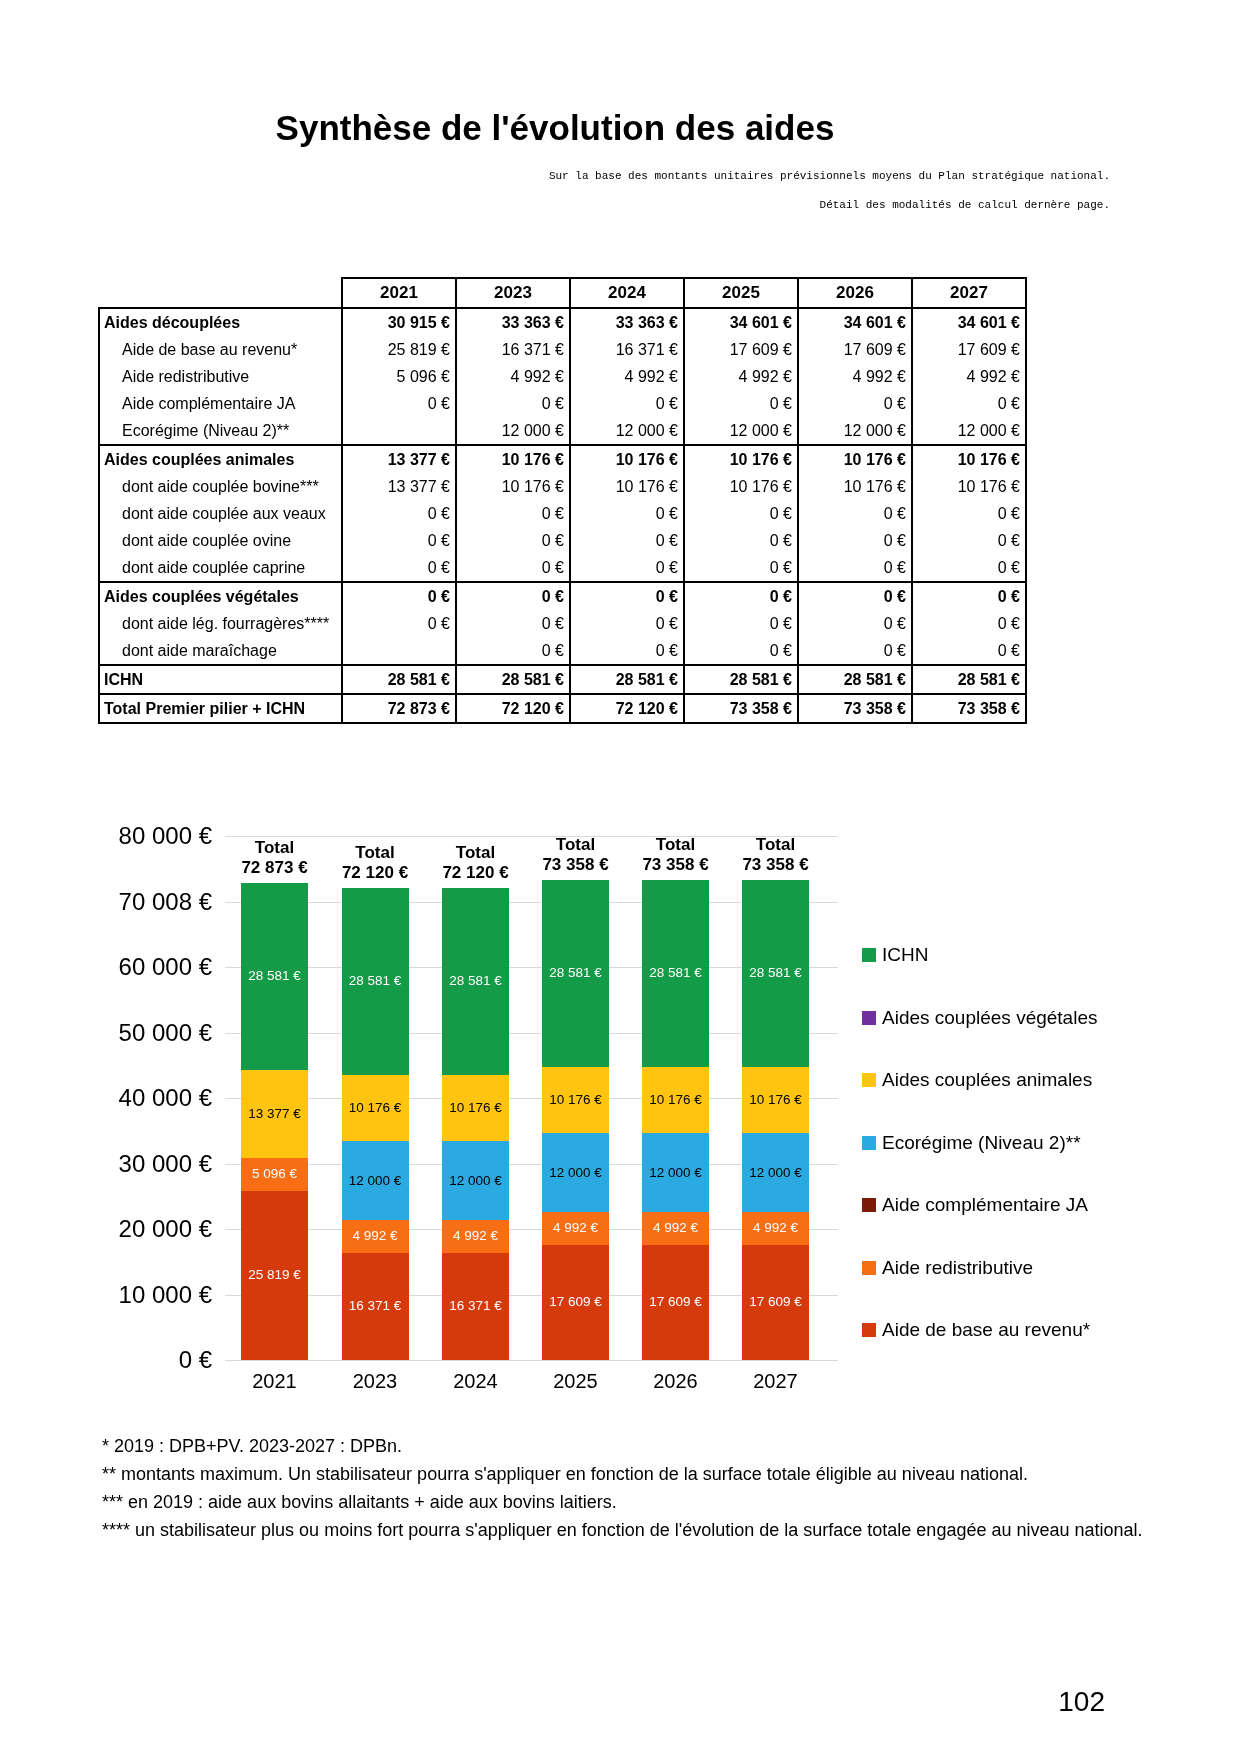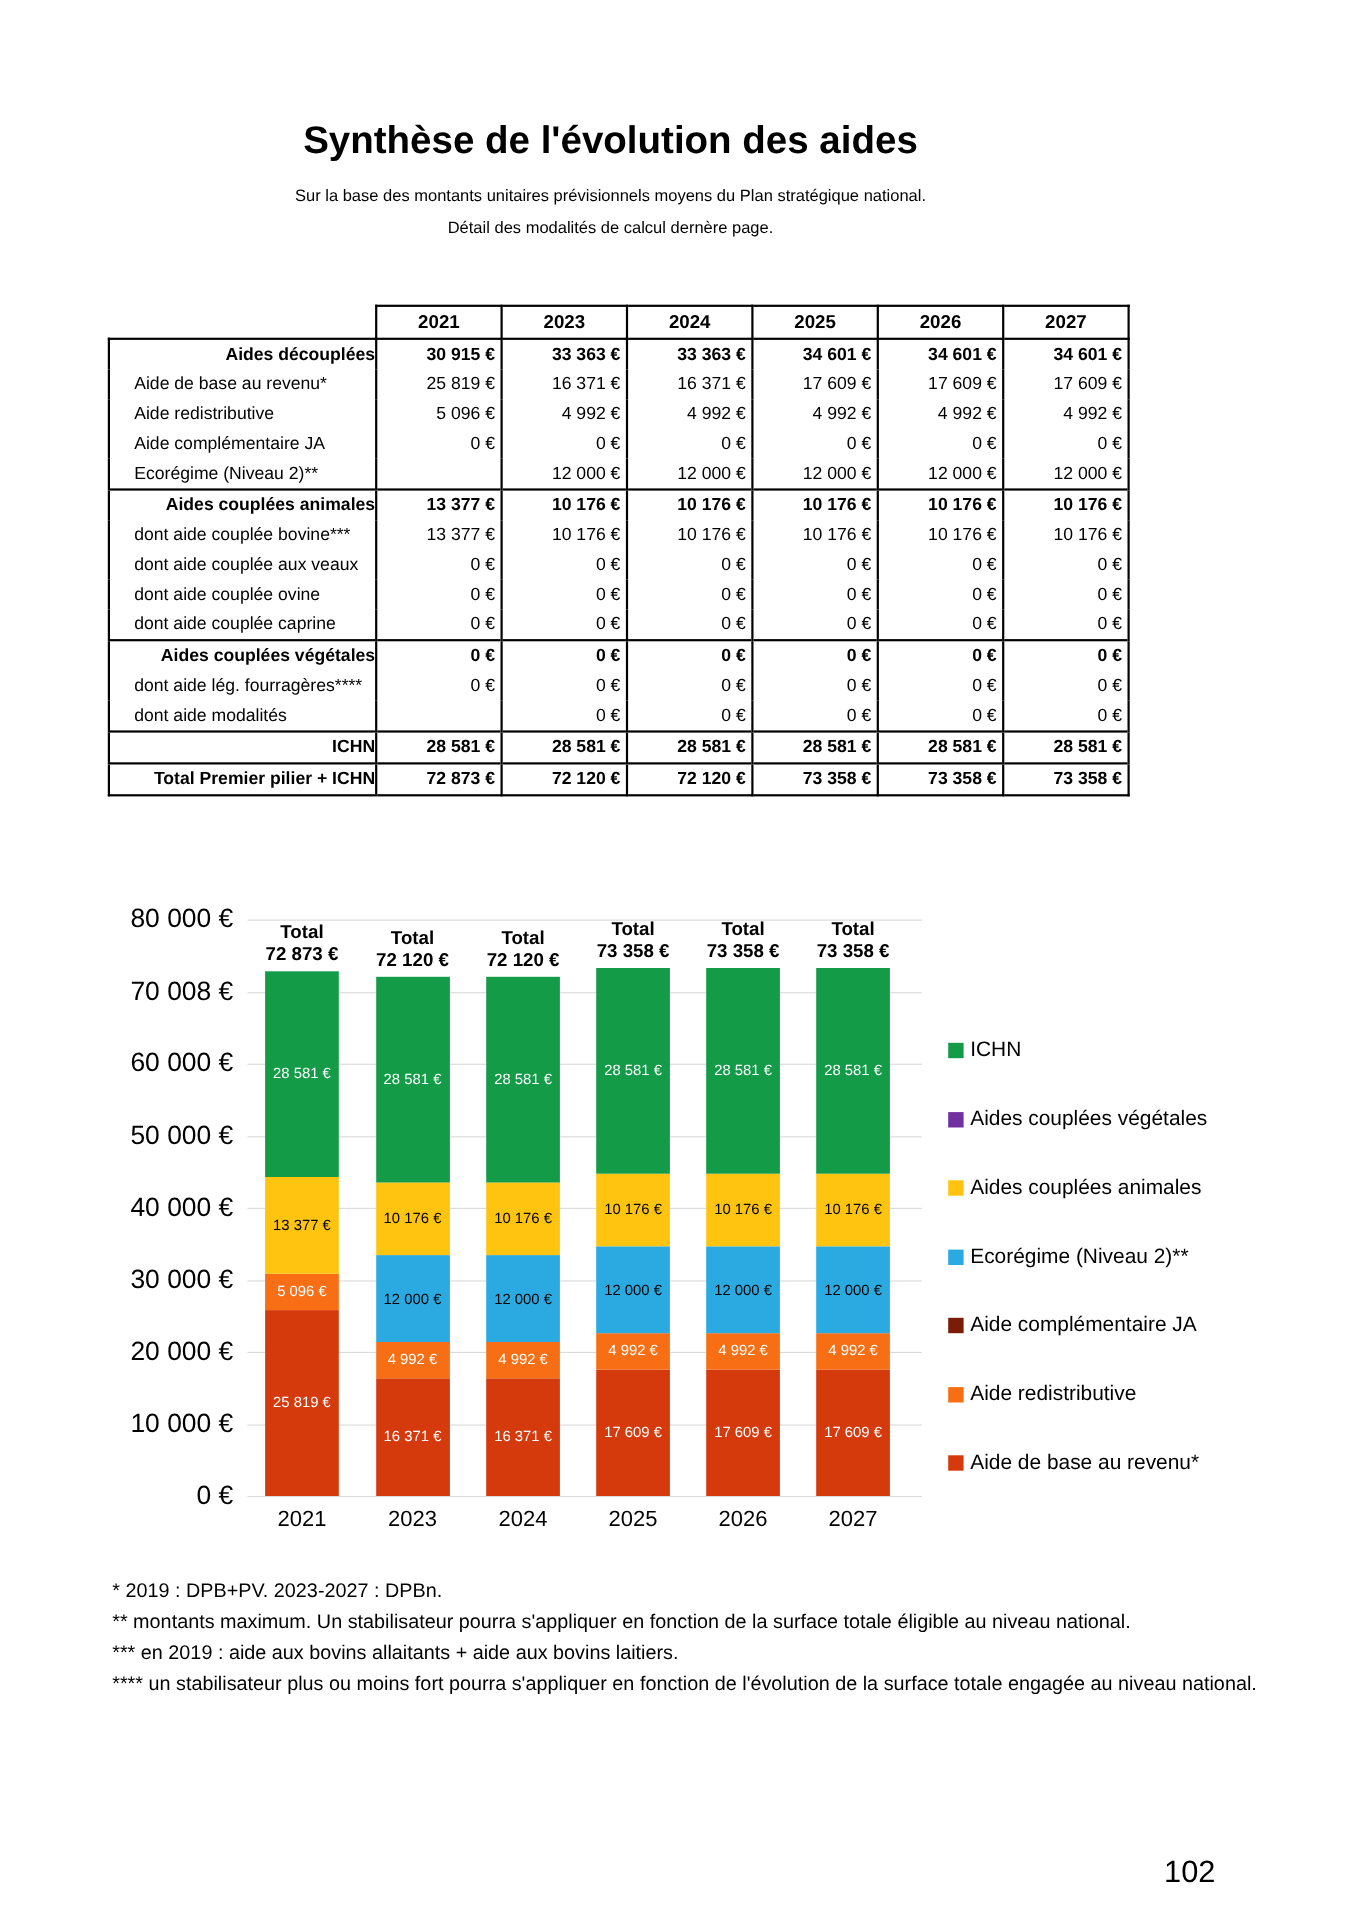--- a/index.html
+++ b/index.html
@@ -2,37 +2,37 @@
 <html><head>
 <meta charset="utf-8">
 <style>
   html,body{margin:0;padding:0;background:#fff;}
   .page{position:relative;width:1241px;height:1755px;background:#ffffff;
         font-family:"Liberation Sans", sans-serif;color:#000;overflow:hidden;}
 
   
   .title{position:absolute;left:0;top:108px;width:1110px;text-align:center;
          font-size:35px;font-weight:bold;letter-spacing:0px;}
-  .subtitle{position:absolute;left:0;width:1110px;text-align:center;font-size:15px;}
+  .subtitle{position:absolute;left:0;width:1110px;text-align:right;font-size:11px;font-family:Liberation Mono, monospace;}
   .s1{top:170px;}
   .s2{top:199px;}
 
   
   .aid-table{position:absolute;left:98px;top:277px;border-collapse:collapse;
              table-layout:fixed;font-size:16px;}
   .aid-table th,.aid-table td{padding:0;height:27px;overflow:hidden;white-space:nowrap;}
   th.corner{width:242px;border:none;background:#fff;}
   th.year{width:112px;border:2px solid #000;font-weight:bold;text-align:center;
           font-size:17px;height:28px;}
   td.lbl{text-align:left;}
   td.val{text-align:right;padding-right:5px;border-left:2px solid #000;border-right:2px solid #000;}
   tbody td:first-child{border-left:2px solid #000;}
   tbody td:last-child{border-right:2px solid #000;}
   tbody tr:last-child td{border-bottom:2px solid #000;}
-  tr.group td,tr.total td{font-weight:bold;border-top:2px solid #000;text-align:right;}
+  tr.group td,tr.total td{font-weight:bold;border-top:2px solid #000;}
   tr.group td.lbl,tr.total td.lbl{padding-left:4px;}
   tr.sub td.lbl{padding-left:22px;}
 
   
   #chart{position:absolute;left:100px;top:836px;width:1110px;height:630px;}
   #plot{position:absolute;left:125px;top:0;width:615px;height:524px;}
   .gridline{position:absolute;left:0;width:613px;height:1px;background:#d9d9d9;}
   .ylabel{position:absolute;left:0;width:112px;text-align:right;font-size:24px;
           height:26px;line-height:26px;}
   .bar{position:absolute;bottom:0;width:67px;}
@@ -175,21 +175,21 @@
         <tr class="sub">
           <td class="lbl">dont aide lég. fourragères****</td>
           <td class="val">0 €</td>
           <td class="val">0 €</td>
           <td class="val">0 €</td>
           <td class="val">0 €</td>
           <td class="val">0 €</td>
           <td class="val">0 €</td>
         </tr>
         <tr class="sub">
-          <td class="lbl">dont aide modalités</td>
+          <td class="lbl">dont aide maraîchage</td>
           <td class="val"></td>
           <td class="val">0 €</td>
           <td class="val">0 €</td>
           <td class="val">0 €</td>
           <td class="val">0 €</td>
           <td class="val">0 €</td>
         </tr>
         <tr class="total">
           <td class="lbl">ICHN</td>
           <td class="val">28 581 €</td>

